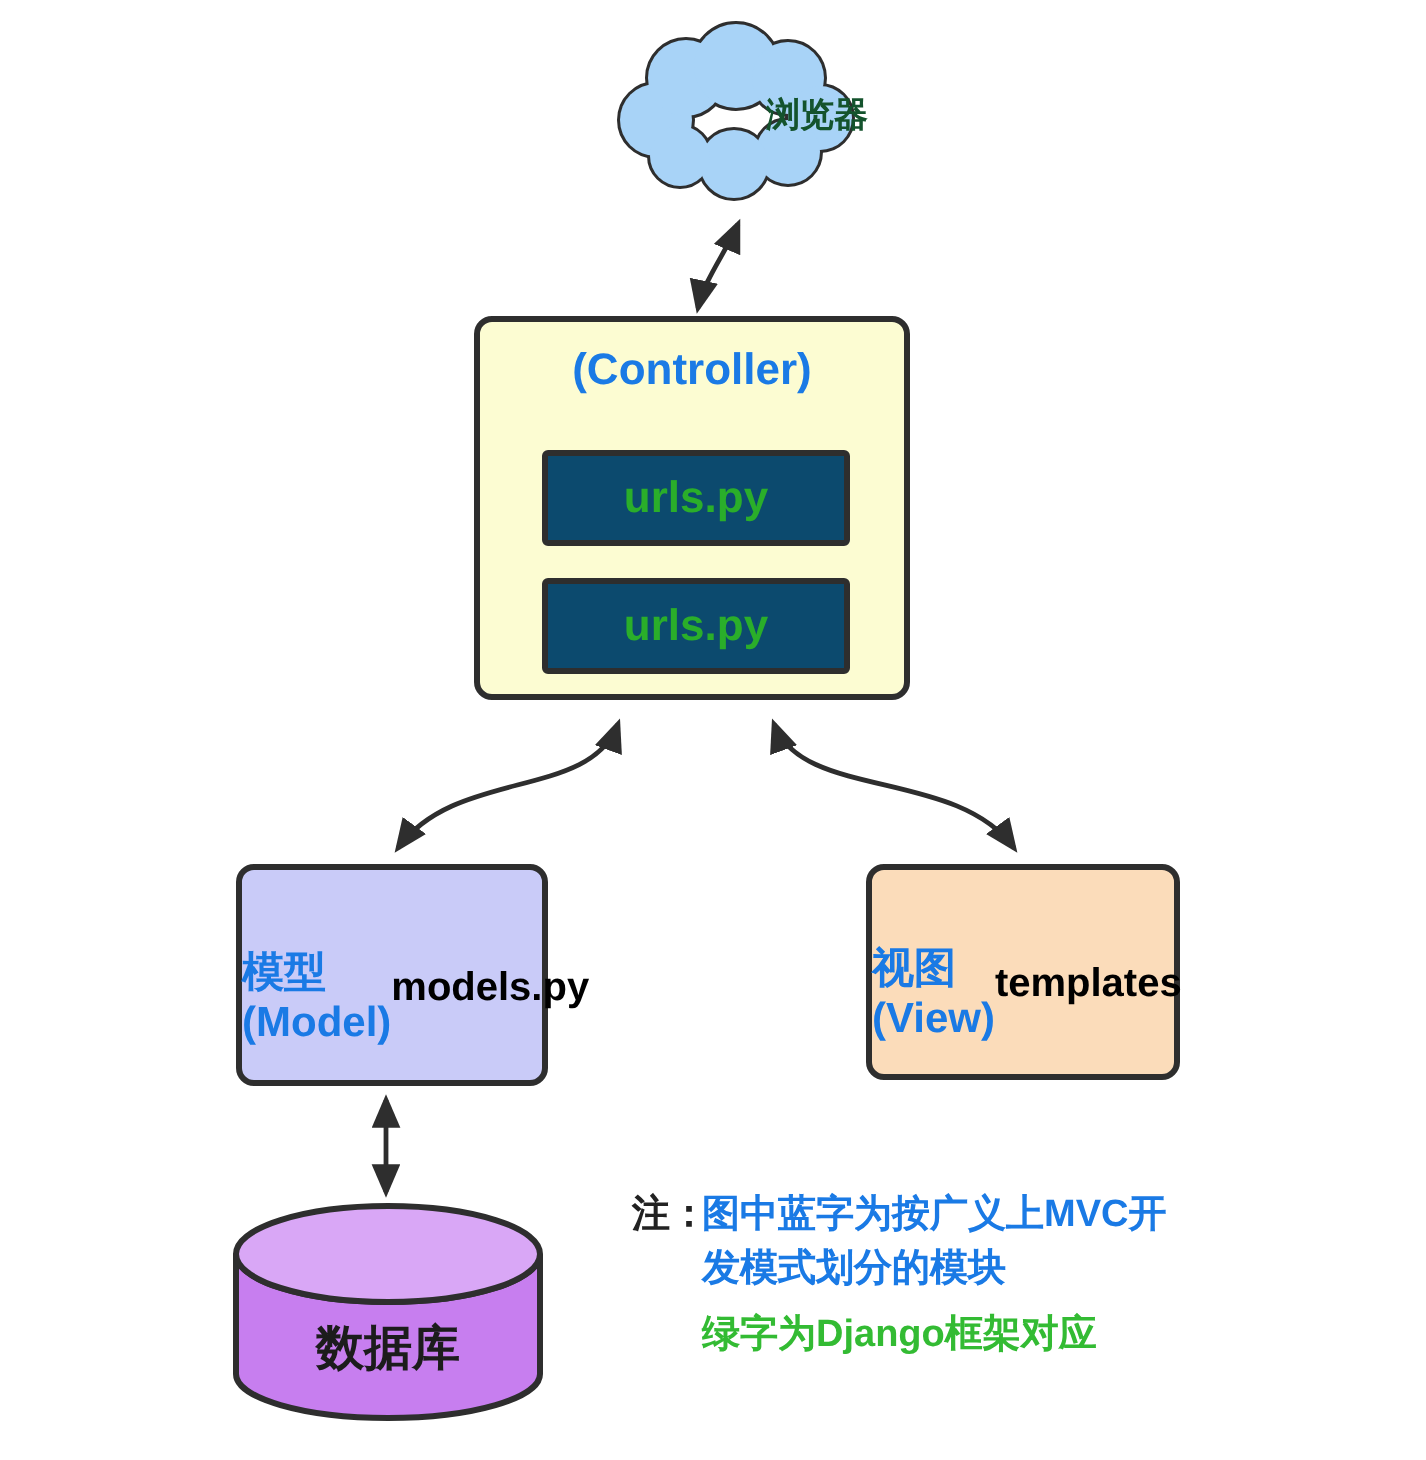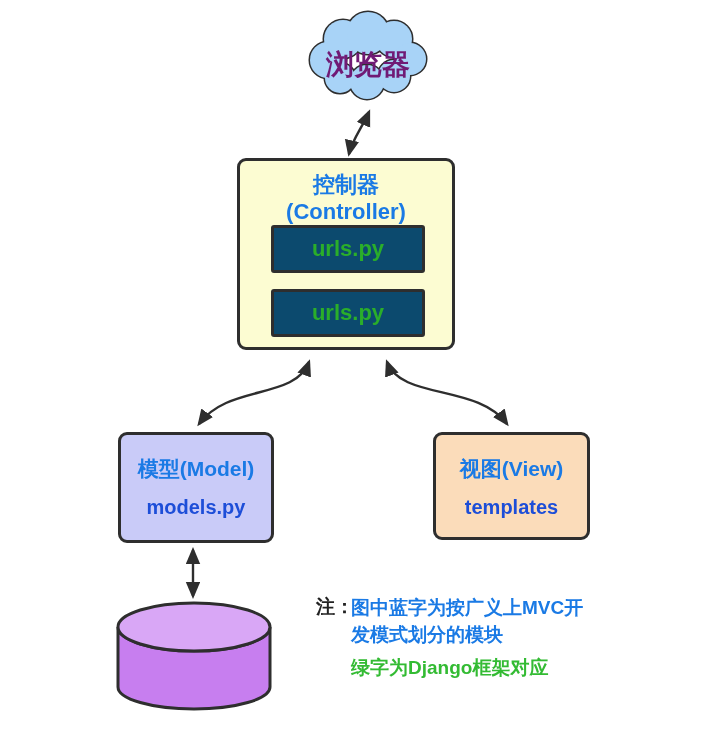--- a/index.html
+++ b/index.html
@@ -10,21 +10,21 @@
     font-family:"Liberation Sans","DejaVu Sans",sans-serif;
     overflow:hidden;
   }
   .abs{position:absolute;}
   svg{display:block;}
   .overlay{position:absolute;left:0;top:0;pointer-events:none;z-index:5;}
 
   
   .cloud-label{
     left:302px;top:46px;width:132px;
-    text-align:center;font-size:28px;font-weight:bold;color:#701a75;
+    text-align:right;font-size:17px;font-weight:bold;color:#14532d;
     z-index:3;
   }
 
   
   .controller-box{
     left:237px;top:158px;width:212px;height:186px;
     background:#fcfcd2;border:3px solid #2e2e2e;border-radius:9px;
     z-index:2;
   }
   .controller-title{
@@ -36,26 +36,26 @@
     background:#0c4a6e;border:3px solid #2e2e2e;border-radius:3px;
     display:flex;align-items:center;justify-content:center;
     color:#2aae2a;font-weight:bold;font-size:22px;
   }
   .file-box.urls{top:64px;}
   .file-box.views{top:128px;}
 
   
   .side-box{
     z-index:2;border:3px solid #2e2e2e;border-radius:9px;
-    display:flex;flex-direction:column;align-items:center;
+    display:flex;flex-direction:row;align-items:center;
   }
   .model-box{left:118px;top:432px;width:150px;height:105px;background:#c9cbf8;}
   .view-box{left:433px;top:432px;width:151px;height:102px;background:#fbdcba;}
   .side-title{margin-top:20px;color:#1a7ae5;font-weight:bold;font-size:21px;}
-  .side-file{margin-top:13px;color:#1d4ed8;font-weight:bold;font-size:20px;}
+  .side-file{margin-top:13px;color:#000000;font-weight:bold;font-size:20px;}
 
   
   .db-svg{left:114px;top:600px;z-index:2;}
   .db-label{
     left:114px;top:658px;width:160px;text-align:center;
     color:#1c1c1c;font-weight:bold;font-size:24px;z-index:3;
   }
 
   
   .note-prefix{left:316px;top:594px;font-size:19px;font-weight:bold;color:#222;z-index:3;}
@@ -86,21 +86,20 @@
       <circle cx="108" cy="51" r="16"></circle>
       <circle cx="92" cy="68" r="16"></circle>
       <circle cx="65" cy="74" r="17"></circle>
       <circle cx="38" cy="70" r="15"></circle>
     </g>
   </svg>
   <div class="abs cloud-label">浏览器</div>
 
   <div class="abs controller-box">
     <div class="controller-title">
-      <div>控制器</div>
       <div>(Controller)</div>
     </div>
     <div class="file-box urls">
       <span>urls.py</span>
     </div>
     <div class="file-box views">
       <span>urls.py</span>
     </div>
   </div>
 
@@ -111,20 +110,21 @@
 
   <div class="abs side-box view-box">
     <div class="side-title">视图(View)</div>
     <div class="side-file">templates</div>
   </div>
 
   <svg class="abs db-svg" width="160" height="115" viewBox="0 0 160 115">
     <path d="M 4 27 L 4 87 A 76 22 0 0 0 156 87 L 156 27 A 76 24 0 0 1 4 27 Z" fill="#c77eef" stroke="#2e2e2e" stroke-width="3"></path>
     <ellipse cx="80" cy="27" rx="76" ry="24" fill="#d9a7f6" stroke="#2e2e2e" stroke-width="3"></ellipse>
   </svg>
+  <div class="abs db-label">数据库</div>
 
   <div class="abs note-prefix">注：</div>
   <div class="abs note-blue">
     <div>图中蓝字为按广义上MVC开</div>
     <div>发模式划分的模块</div>
   </div>
   <div class="abs note-green">
     <div>绿字为Django框架对应</div>
   </div>
 

